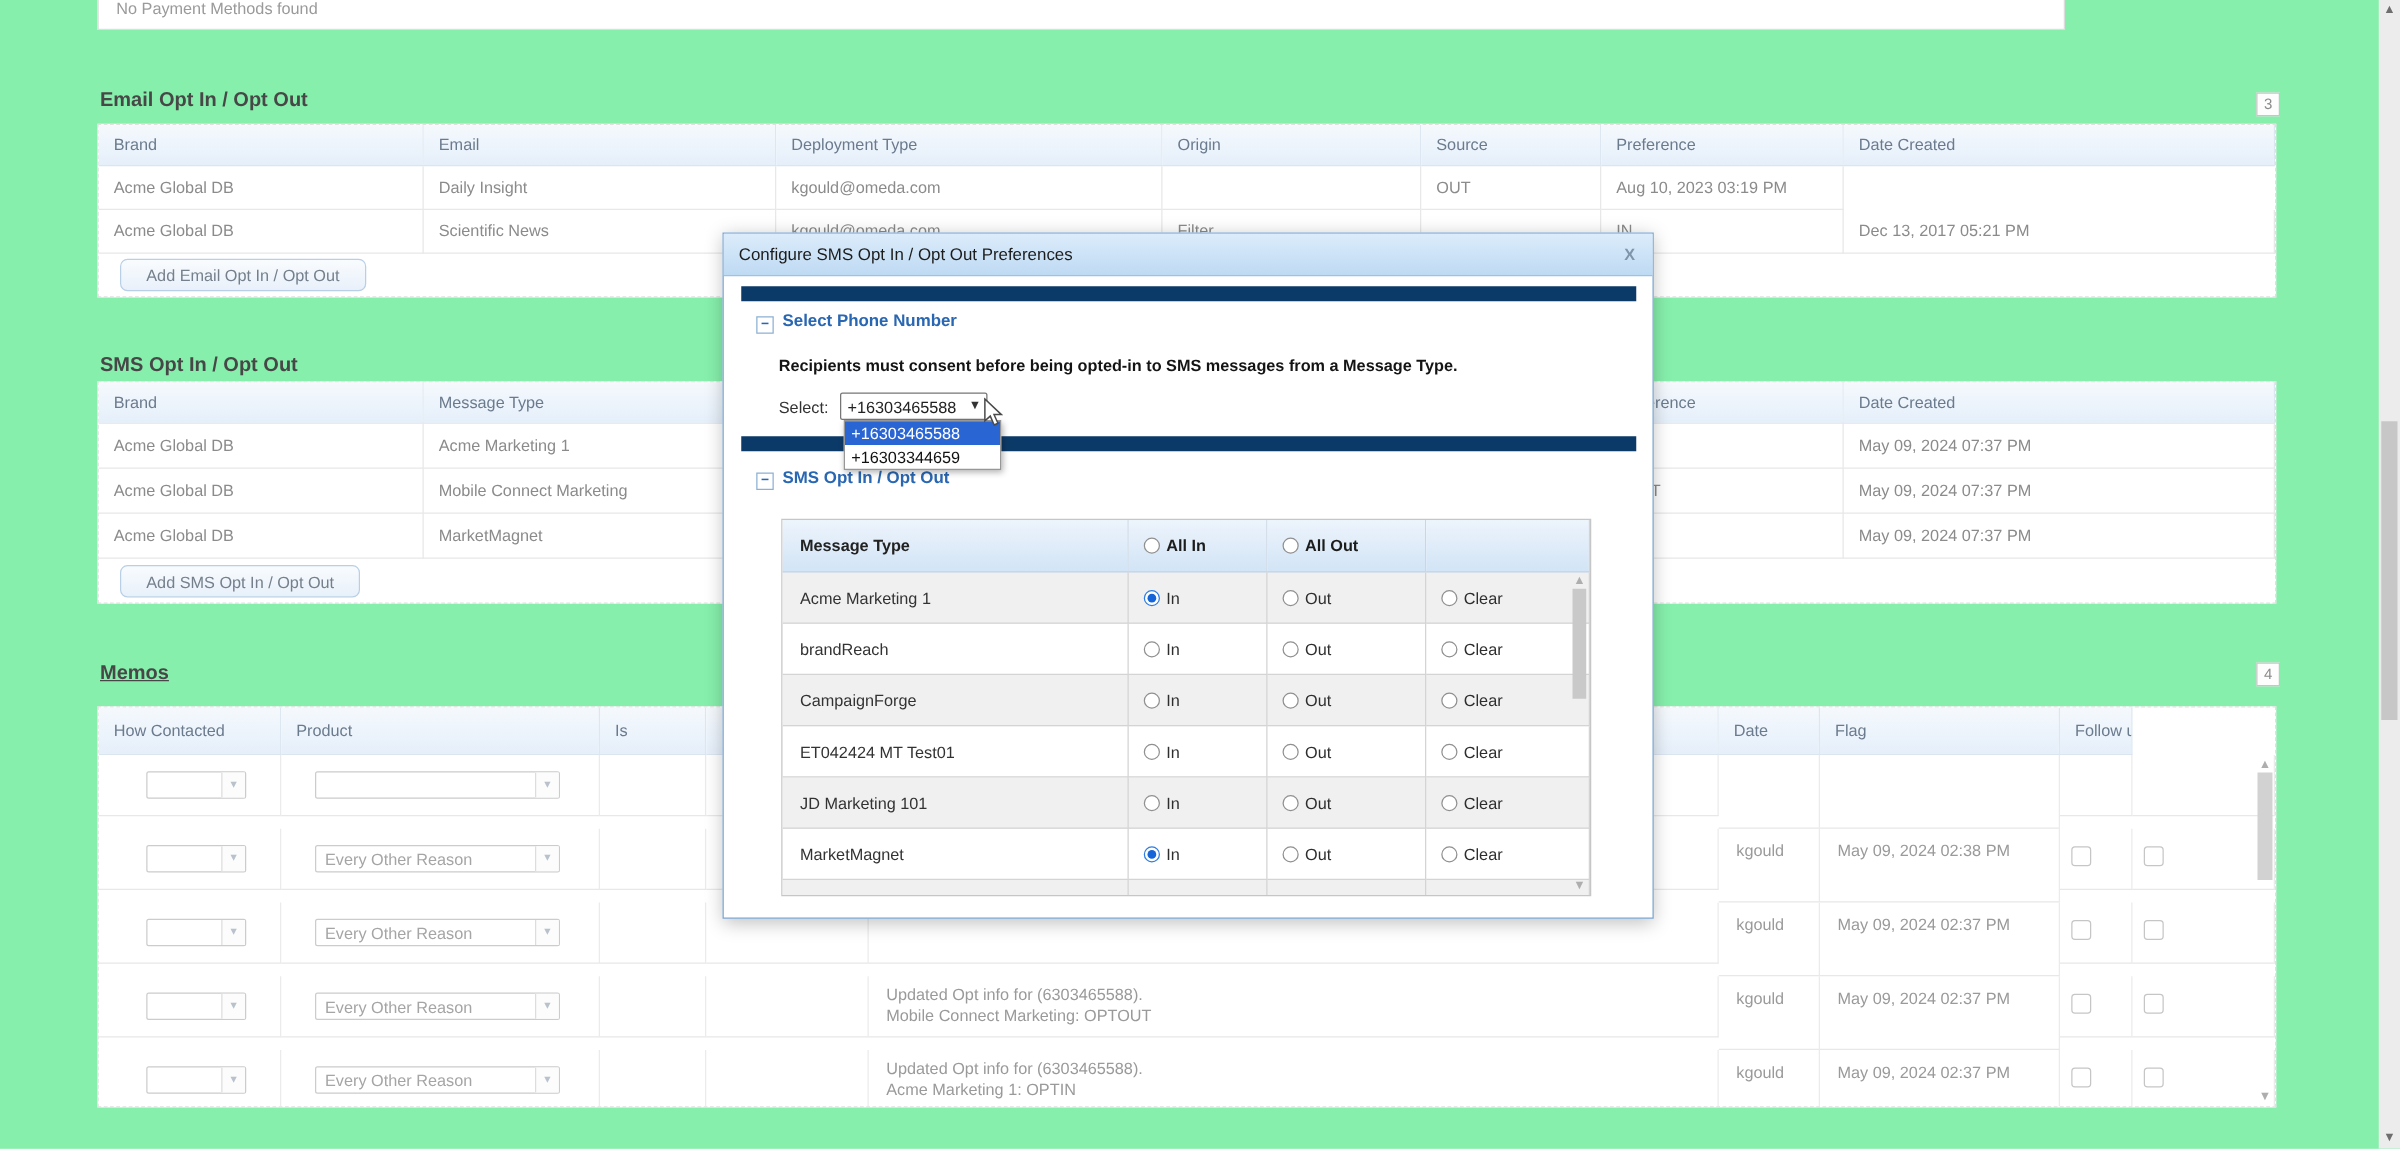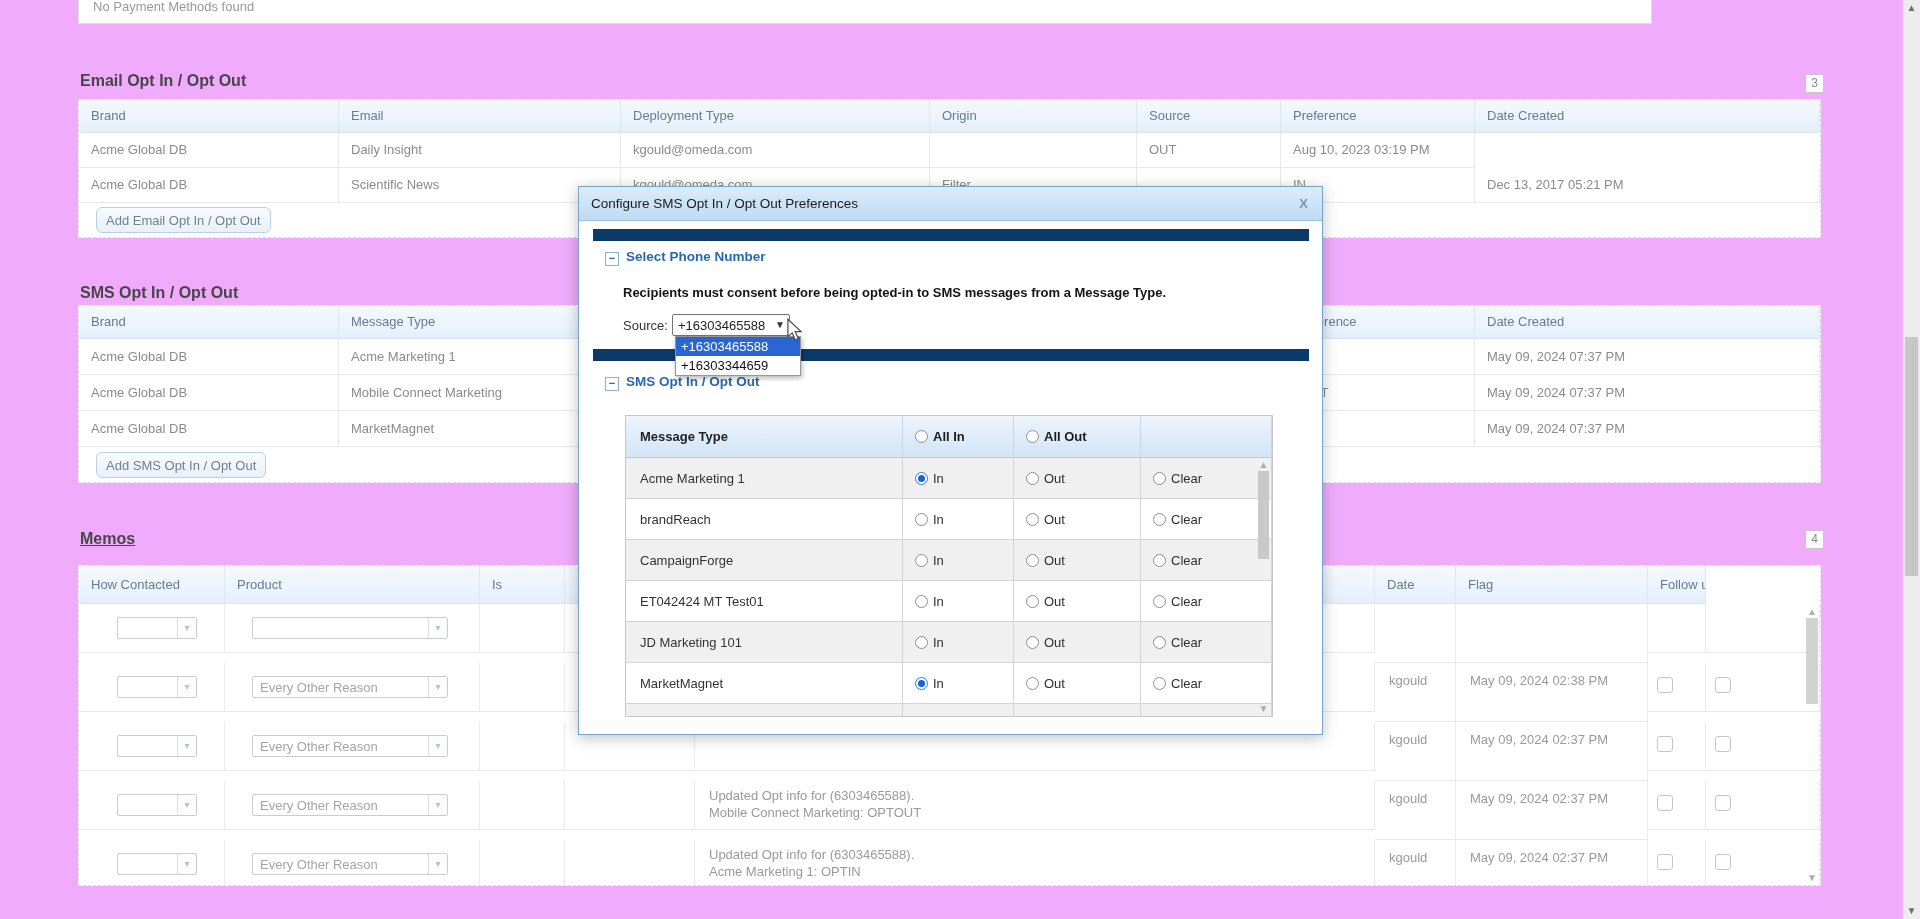--- a/index.html
+++ b/index.html
@@ -1,16 +1,16 @@
 <!DOCTYPE html>
 <html><head>
 <meta charset="utf-8">
 <style>
   html,body{margin:0;padding:0;}
-  .screen{position:relative;width:1920px;height:919px;background:#f0abfc;overflow:hidden;
+  .screen{position:relative;width:1920px;height:919px;background:#86efac;overflow:hidden;
           font-family:"Liberation Sans",sans-serif;font-size:13px;color:#555;}
   .abs{position:absolute;}
 
   
   .paybox{left:78px;top:-26px;width:1572px;height:48px;background:#fff;border:1px solid #ddd;}
   .paybox .txt{position:absolute;left:14px;top:24px;color:#9a9a9a;}
 
   
   .sect-title{font-size:16px;font-weight:bold;color:#474747;text-align:right;}
   .badge{width:17px;height:17px;background:#fdfdfd;border:1px solid #c6c6c6;color:#8a8a8a;
@@ -21,21 +21,21 @@
   .grid{display:grid;}
   .g-es{grid-template-columns:260px 282px 309px 207px 144px 194px 345px;}
   .g-sms{grid-template-columns:260px 282px 660px 194px 345px;}
   .th{background:linear-gradient(#f5f9fd,#e5effa);color:#6b7b8e;height:32px;line-height:32px;
       padding-left:12px;border-right:1px solid #dde7f1;border-bottom:1px solid #dbe5f0;
       overflow:hidden;white-space:nowrap;}
   .td{height:34px;line-height:34px;padding-left:12px;color:#8b8b8b;border-right:1px solid #e8e8e8;
       border-bottom:1px solid #e8e8e8;overflow:hidden;white-space:nowrap;}
   .td.hpad{padding-left:20px;}
   .btnrow{height:34px;position:relative;}
-  .addbtn{position:absolute;left:17px;top:4px;height:26px;padding:0 9px;font-size:13px;color:#75808c;
+  .addbtn{position:absolute;left:17px;top:4px;height:26px;padding:0 20px;font-size:13px;color:#75808c;
           background:linear-gradient(#f9fcfe,#e8f0fa);border:1px solid #b9cfe6;border-radius:6px;
           font-family:"Liberation Sans",sans-serif;cursor:pointer;}
 
   
   .g-memos{grid-template-columns:146px 255px 85px 130px 680px 81px 192px 58px 114px;}
   .mth{height:37px;line-height:37px;}
   .mtd{height:48px;line-height:normal;border-right:1px solid #ebebeb;border-bottom:1px solid #e8e8e8;
        color:#9a9a9a;overflow:hidden;position:relative;}
   .memo-lines{padding:7px 0 0 14px;line-height:16.5px;white-space:nowrap;}
   .cell-top{padding:10px 0 0 14px;white-space:nowrap;}
@@ -338,21 +338,21 @@
       <span>Configure SMS Opt In / Opt Out Preferences</span>
       <span class="mclose">X</span>
     </div>
 
     <div class="navy" style="top:42px;"></div>
 
     <div class="bluehead" style="left:26px;top:62px;"><span class="minus">−</span><span>Select Phone Number</span></div>
 
     <div class="consent">Recipients must consent before being opted-in to SMS messages from a Message Type.</div>
 
-    <div class="phonelbl">Source:</div>
+    <div class="phonelbl">Select:</div>
     <div class="phonesel">
       <span>+16303465588</span>
       <span class="car">▼</span>
     </div>
     <div class="ddlist">
       <div class="ddopt hl">+16303465588</div>
       <div class="ddopt">+16303344659</div>
     </div>
 
     <div class="navy" style="top:162px;z-index:1;"></div>

